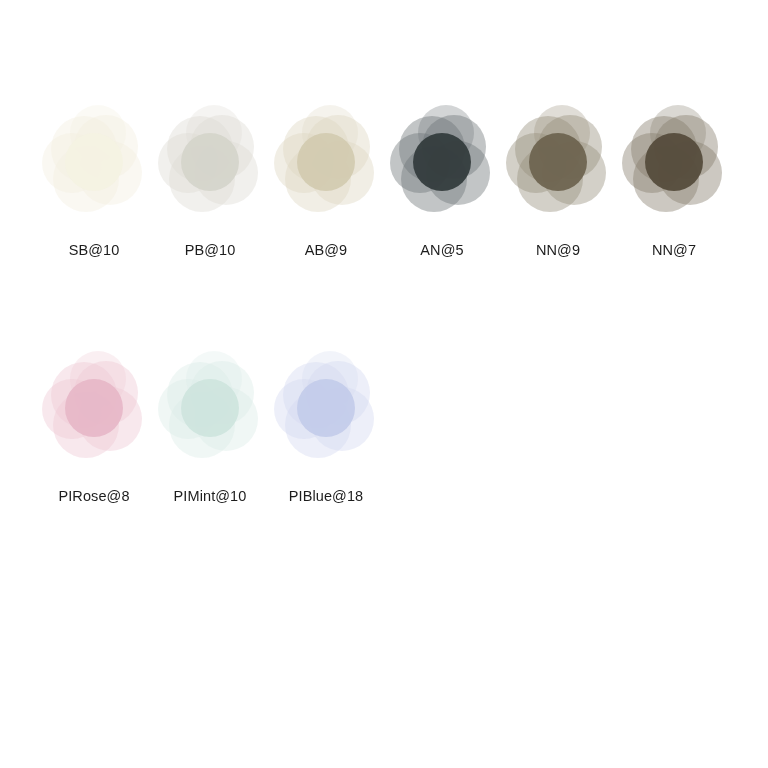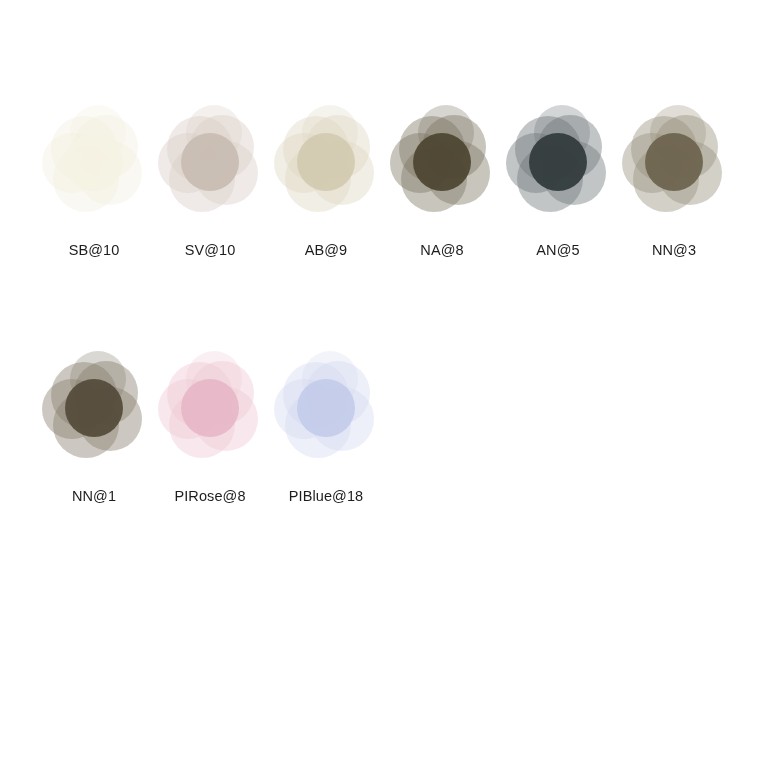--- a/index.html
+++ b/index.html
@@ -93,62 +93,48 @@
             <circle cx="36" cy="64" r="30" fill="#f2efdf" fill-opacity="0.42"></circle>
             <circle cx="62" cy="34" r="28" fill="#f2efdf" fill-opacity="0.30"></circle>
             <circle cx="58" cy="63" r="29" fill="#f4f2e2" fill-opacity="0.94"></circle>
           </svg>
         </div>
         <span class="swatch-label">SB@10</span>
       </div>
       <div class="swatch-cell">
         <div class="blob-wrap">
           <svg class="blob-svg" viewBox="0 0 116 132">
-            <circle cx="48" cy="50" r="33" fill="#d8cec5" fill-opacity="0.42"></circle>
-            <circle cx="70" cy="48" r="32" fill="#d8cec5" fill-opacity="0.42"></circle>
-            <circle cx="74" cy="74" r="32" fill="#d8cec5" fill-opacity="0.42"></circle>
-            <circle cx="50" cy="80" r="33" fill="#d8cec5" fill-opacity="0.42"></circle>
-            <circle cx="36" cy="64" r="30" fill="#d8cec5" fill-opacity="0.42"></circle>
-            <circle cx="62" cy="34" r="28" fill="#d8cec5" fill-opacity="0.30"></circle>
-            <circle cx="58" cy="63" r="29" fill="#c9bdb2" fill-opacity="0.94"></circle>
-          </svg>
-        </div>
-        <span class="swatch-label">SV@10</span>
+            <circle cx="48" cy="50" r="33" fill="#dedcd4" fill-opacity="0.42"></circle>
+            <circle cx="70" cy="48" r="32" fill="#dedcd4" fill-opacity="0.42"></circle>
+            <circle cx="74" cy="74" r="32" fill="#dedcd4" fill-opacity="0.42"></circle>
+            <circle cx="50" cy="80" r="33" fill="#dedcd4" fill-opacity="0.42"></circle>
+            <circle cx="36" cy="64" r="30" fill="#dedcd4" fill-opacity="0.42"></circle>
+            <circle cx="62" cy="34" r="28" fill="#dedcd4" fill-opacity="0.30"></circle>
+            <circle cx="58" cy="63" r="29" fill="#d4d4cb" fill-opacity="0.94"></circle>
+          </svg>
+        </div>
+        <span class="swatch-label">PB@10</span>
       </div>
       <div class="swatch-cell">
         <div class="blob-wrap">
           <svg class="blob-svg" viewBox="0 0 116 132">
             <circle cx="48" cy="50" r="33" fill="#ddd7c2" fill-opacity="0.42"></circle>
             <circle cx="70" cy="48" r="32" fill="#ddd7c2" fill-opacity="0.42"></circle>
             <circle cx="74" cy="74" r="32" fill="#ddd7c2" fill-opacity="0.42"></circle>
             <circle cx="50" cy="80" r="33" fill="#ddd7c2" fill-opacity="0.42"></circle>
             <circle cx="36" cy="64" r="30" fill="#ddd7c2" fill-opacity="0.42"></circle>
             <circle cx="62" cy="34" r="28" fill="#ddd7c2" fill-opacity="0.30"></circle>
             <circle cx="58" cy="63" r="29" fill="#d2cbb0" fill-opacity="0.94"></circle>
           </svg>
         </div>
         <span class="swatch-label">AB@9</span>
       </div>
       <div class="swatch-cell">
         <div class="blob-wrap">
           <svg class="blob-svg" viewBox="0 0 116 132">
-            <circle cx="48" cy="50" r="33" fill="#7c7562" fill-opacity="0.42"></circle>
-            <circle cx="70" cy="48" r="32" fill="#7c7562" fill-opacity="0.42"></circle>
-            <circle cx="74" cy="74" r="32" fill="#7c7562" fill-opacity="0.42"></circle>
-            <circle cx="50" cy="80" r="33" fill="#7c7562" fill-opacity="0.42"></circle>
-            <circle cx="36" cy="64" r="30" fill="#7c7562" fill-opacity="0.42"></circle>
-            <circle cx="62" cy="34" r="28" fill="#7c7562" fill-opacity="0.30"></circle>
-            <circle cx="58" cy="63" r="29" fill="#4e4632" fill-opacity="0.94"></circle>
-          </svg>
-        </div>
-        <span class="swatch-label">NA@8</span>
-      </div>
-      <div class="swatch-cell">
-        <div class="blob-wrap">
-          <svg class="blob-svg" viewBox="0 0 116 132">
             <circle cx="48" cy="50" r="33" fill="#6e7476" fill-opacity="0.42"></circle>
             <circle cx="70" cy="48" r="32" fill="#6e7476" fill-opacity="0.42"></circle>
             <circle cx="74" cy="74" r="32" fill="#6e7476" fill-opacity="0.42"></circle>
             <circle cx="50" cy="80" r="33" fill="#6e7476" fill-opacity="0.42"></circle>
             <circle cx="36" cy="64" r="30" fill="#6e7476" fill-opacity="0.42"></circle>
             <circle cx="62" cy="34" r="28" fill="#6e7476" fill-opacity="0.30"></circle>
             <circle cx="58" cy="63" r="29" fill="#333b3d" fill-opacity="0.94"></circle>
           </svg>
         </div>
         <span class="swatch-label">AN@5</span>
@@ -158,53 +144,67 @@
           <svg class="blob-svg" viewBox="0 0 116 132">
             <circle cx="48" cy="50" r="33" fill="#978f7c" fill-opacity="0.42"></circle>
             <circle cx="70" cy="48" r="32" fill="#978f7c" fill-opacity="0.42"></circle>
             <circle cx="74" cy="74" r="32" fill="#978f7c" fill-opacity="0.42"></circle>
             <circle cx="50" cy="80" r="33" fill="#978f7c" fill-opacity="0.42"></circle>
             <circle cx="36" cy="64" r="30" fill="#978f7c" fill-opacity="0.42"></circle>
             <circle cx="62" cy="34" r="28" fill="#978f7c" fill-opacity="0.30"></circle>
             <circle cx="58" cy="63" r="29" fill="#6d6450" fill-opacity="0.94"></circle>
           </svg>
         </div>
-        <span class="swatch-label">NN@3</span>
+        <span class="swatch-label">NN@9</span>
       </div>
       <div class="swatch-cell">
         <div class="blob-wrap">
           <svg class="blob-svg" viewBox="0 0 116 132">
             <circle cx="48" cy="50" r="33" fill="#867d6c" fill-opacity="0.42"></circle>
             <circle cx="70" cy="48" r="32" fill="#867d6c" fill-opacity="0.42"></circle>
             <circle cx="74" cy="74" r="32" fill="#867d6c" fill-opacity="0.42"></circle>
             <circle cx="50" cy="80" r="33" fill="#867d6c" fill-opacity="0.42"></circle>
             <circle cx="36" cy="64" r="30" fill="#867d6c" fill-opacity="0.42"></circle>
             <circle cx="62" cy="34" r="28" fill="#867d6c" fill-opacity="0.30"></circle>
             <circle cx="58" cy="63" r="29" fill="#554b3c" fill-opacity="0.94"></circle>
           </svg>
         </div>
-        <span class="swatch-label">NN@1</span>
+        <span class="swatch-label">NN@7</span>
       </div>
       <div class="swatch-cell">
         <div class="blob-wrap">
           <svg class="blob-svg" viewBox="0 0 116 132">
             <circle cx="48" cy="50" r="33" fill="#eec9d5" fill-opacity="0.42"></circle>
             <circle cx="70" cy="48" r="32" fill="#eec9d5" fill-opacity="0.42"></circle>
             <circle cx="74" cy="74" r="32" fill="#eec9d5" fill-opacity="0.42"></circle>
             <circle cx="50" cy="80" r="33" fill="#eec9d5" fill-opacity="0.42"></circle>
             <circle cx="36" cy="64" r="30" fill="#eec9d5" fill-opacity="0.42"></circle>
             <circle cx="62" cy="34" r="28" fill="#eec9d5" fill-opacity="0.30"></circle>
             <circle cx="58" cy="63" r="29" fill="#e7b8c8" fill-opacity="0.94"></circle>
           </svg>
         </div>
         <span class="swatch-label">PIRose@8</span>
       </div>
       <div class="swatch-cell">
         <div class="blob-wrap">
           <svg class="blob-svg" viewBox="0 0 116 132">
+            <circle cx="48" cy="50" r="33" fill="#dcece7" fill-opacity="0.42"></circle>
+            <circle cx="70" cy="48" r="32" fill="#dcece7" fill-opacity="0.42"></circle>
+            <circle cx="74" cy="74" r="32" fill="#dcece7" fill-opacity="0.42"></circle>
+            <circle cx="50" cy="80" r="33" fill="#dcece7" fill-opacity="0.42"></circle>
+            <circle cx="36" cy="64" r="30" fill="#dcece7" fill-opacity="0.42"></circle>
+            <circle cx="62" cy="34" r="28" fill="#dcece7" fill-opacity="0.30"></circle>
+            <circle cx="58" cy="63" r="29" fill="#cee4de" fill-opacity="0.94"></circle>
+          </svg>
+        </div>
+        <span class="swatch-label">PIMint@10</span>
+      </div>
+      <div class="swatch-cell">
+        <div class="blob-wrap">
+          <svg class="blob-svg" viewBox="0 0 116 132">
             <circle cx="48" cy="50" r="33" fill="#d3daf0" fill-opacity="0.42"></circle>
             <circle cx="70" cy="48" r="32" fill="#d3daf0" fill-opacity="0.42"></circle>
             <circle cx="74" cy="74" r="32" fill="#d3daf0" fill-opacity="0.42"></circle>
             <circle cx="50" cy="80" r="33" fill="#d3daf0" fill-opacity="0.42"></circle>
             <circle cx="36" cy="64" r="30" fill="#d3daf0" fill-opacity="0.42"></circle>
             <circle cx="62" cy="34" r="28" fill="#d3daf0" fill-opacity="0.30"></circle>
             <circle cx="58" cy="63" r="29" fill="#c3ccea" fill-opacity="0.94"></circle>
           </svg>
         </div>
         <span class="swatch-label">PIBlue@18</span>

